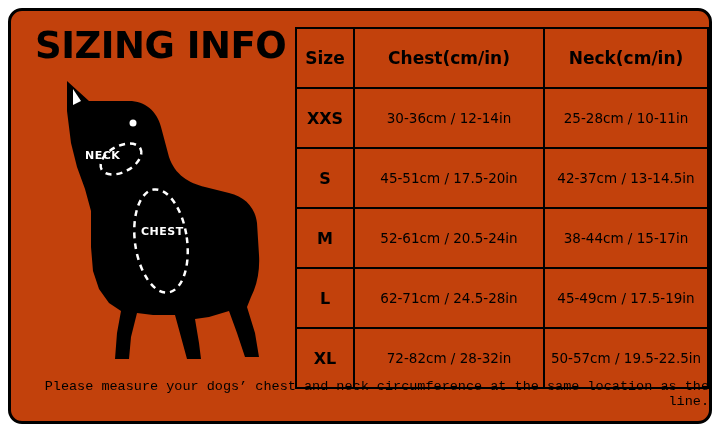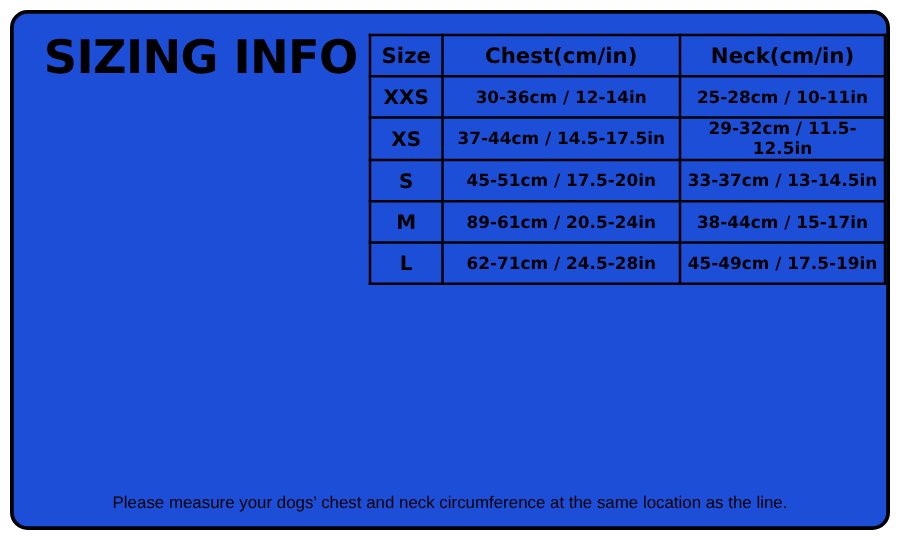--- a/index.html
+++ b/index.html
@@ -16,21 +16,21 @@
   }
   .card {
     position: absolute;
     left: 8px;
     top: 8px;
     width: 704px;
     height: 416px;
     border: 3px solid #000000;
     border-radius: 14px;
     box-sizing: border-box;
-    background: #1d4ed8;
+    background: #c2410c;
   }
   .inner {
     position: absolute;
     left: 0; top: 0; right: 0; bottom: 0;
     padding: 14px 16px 0 16px;
     box-sizing: border-box;
   }
   .content-row {
     display: flex;
     flex-direction: row;
@@ -74,95 +74,149 @@
     border-collapse: collapse;
     width: 412px;
     table-layout: fixed;
     margin-top: 2px;
   }
   table.sizing th, table.sizing td {
     border: 2px solid #000000;
     text-align: center;
     font-family: "DejaVu Sans", sans-serif;
     padding: 0;
-    height: 33px;
+    height: 60px;
     box-sizing: border-box;
   }
   table.sizing th {
     font-weight: bold;
     font-size: 17px;
   }
   table.sizing th.col-size { width: 58px; }
   table.sizing th.col-chest { width: 190px; border-radius: 11px; }
   table.sizing th.col-neck { width: 164px; }
   td.size-cell {
     font-weight: bold;
     font-size: 16px;
   }
   td.meas-cell {
-    font-weight: bold;
+    font-weight: normal;
     font-size: 13.5px;
     border-radius: 14px;
   }
   .footnote {
     position: absolute;
     left: 0; right: 0;
     bottom: 12px;
-    text-align: center;
-    font-family: Liberation Sans, sans-serif;
+    text-align: right;
+    font-family: Liberation Mono, monospace;
     font-size: 13.5px;
   }
 </style>
 </head>
 <body>
 
 <div class="card">
   <div class="inner">
 
     <div class="content-row">
 
       <div class="left-col">
         <div class="title">SIZING INFO</div>
 
+        <div class="dog-wrap">
+          <svg class="dog-svg" width="262" height="300" viewBox="0 0 262 300">
+            <path fill="#000000" d="
+              M34,40
+              L34,10
+              L56,30
+              L96,30
+              C112,30 124,40 128,56
+              L136,86
+              C142,104 156,112 172,116
+              L196,122
+              C212,126 222,136 224,152
+              L226,184
+              C227,200 224,214 218,226
+              L214,236
+              L222,262
+              L226,286
+              L212,286
+              L204,262
+              L196,240
+              L176,246
+              L162,248
+              L166,272
+              L168,288
+              L154,288
+              L148,266
+              L142,244
+              L120,244
+              L104,242
+              L98,266
+              L96,288
+              L82,288
+              L84,262
+              L88,240
+              L76,232
+              L66,218
+              L60,200
+              L58,176
+              L58,140
+              L52,118
+              L44,96
+              L38,72
+              Z"></path>
+
+            <path fill="#ffffff" d="M40,18 L40,34 L48,30 Z"></path>
+            <circle cx="100" cy="52" r="3.5" fill="#ffffff"></circle>
+
+            <ellipse cx="88" cy="88" rx="22" ry="13" fill="none" stroke="#ffffff" stroke-width="2.5" stroke-dasharray="6,5" transform="rotate(-28 88 88)"></ellipse>
+
+            <ellipse cx="128" cy="170" rx="26" ry="52" fill="none" stroke="#ffffff" stroke-width="2.5" stroke-dasharray="6,5" transform="rotate(-8 128 170)"></ellipse>
+          </svg>
+          <div class="label-neck">NECK</div>
+          <div class="label-chest">CHEST</div>
+        </div>
       </div>
 
       <table class="sizing">
         <thead>
           <tr>
             <th class="col-size">Size</th>
             <th class="col-chest">Chest(cm/in)</th>
             <th class="col-neck">Neck(cm/in)</th>
           </tr>
         </thead>
         <tbody>
           <tr>
             <td class="size-cell">XXS</td>
             <td class="meas-cell">30-36cm / 12-14in</td>
             <td class="meas-cell">25-28cm / 10-11in</td>
           </tr>
           <tr>
-            <td class="size-cell">XS</td>
-            <td class="meas-cell">37-44cm / 14.5-17.5in</td>
-            <td class="meas-cell">29-32cm / 11.5-12.5in</td>
-          </tr>
-          <tr>
             <td class="size-cell">S</td>
             <td class="meas-cell">45-51cm / 17.5-20in</td>
-            <td class="meas-cell">33-37cm / 13-14.5in</td>
+            <td class="meas-cell">42-37cm / 13-14.5in</td>
           </tr>
           <tr>
             <td class="size-cell">M</td>
-            <td class="meas-cell">89-61cm / 20.5-24in</td>
+            <td class="meas-cell">52-61cm / 20.5-24in</td>
             <td class="meas-cell">38-44cm / 15-17in</td>
           </tr>
           <tr>
             <td class="size-cell">L</td>
             <td class="meas-cell">62-71cm / 24.5-28in</td>
             <td class="meas-cell">45-49cm / 17.5-19in</td>
           </tr>
+          <tr>
+            <td class="size-cell">XL</td>
+            <td class="meas-cell">72-82cm / 28-32in</td>
+            <td class="meas-cell">50-57cm / 19.5-22.5in</td>
+          </tr>
         </tbody>
       </table>
 
     </div>
 
     <div class="footnote">Please measure your dogs’   chest and neck circumference at the same location as the line.</div>
   </div>
 </div>
 
 </body></html>

